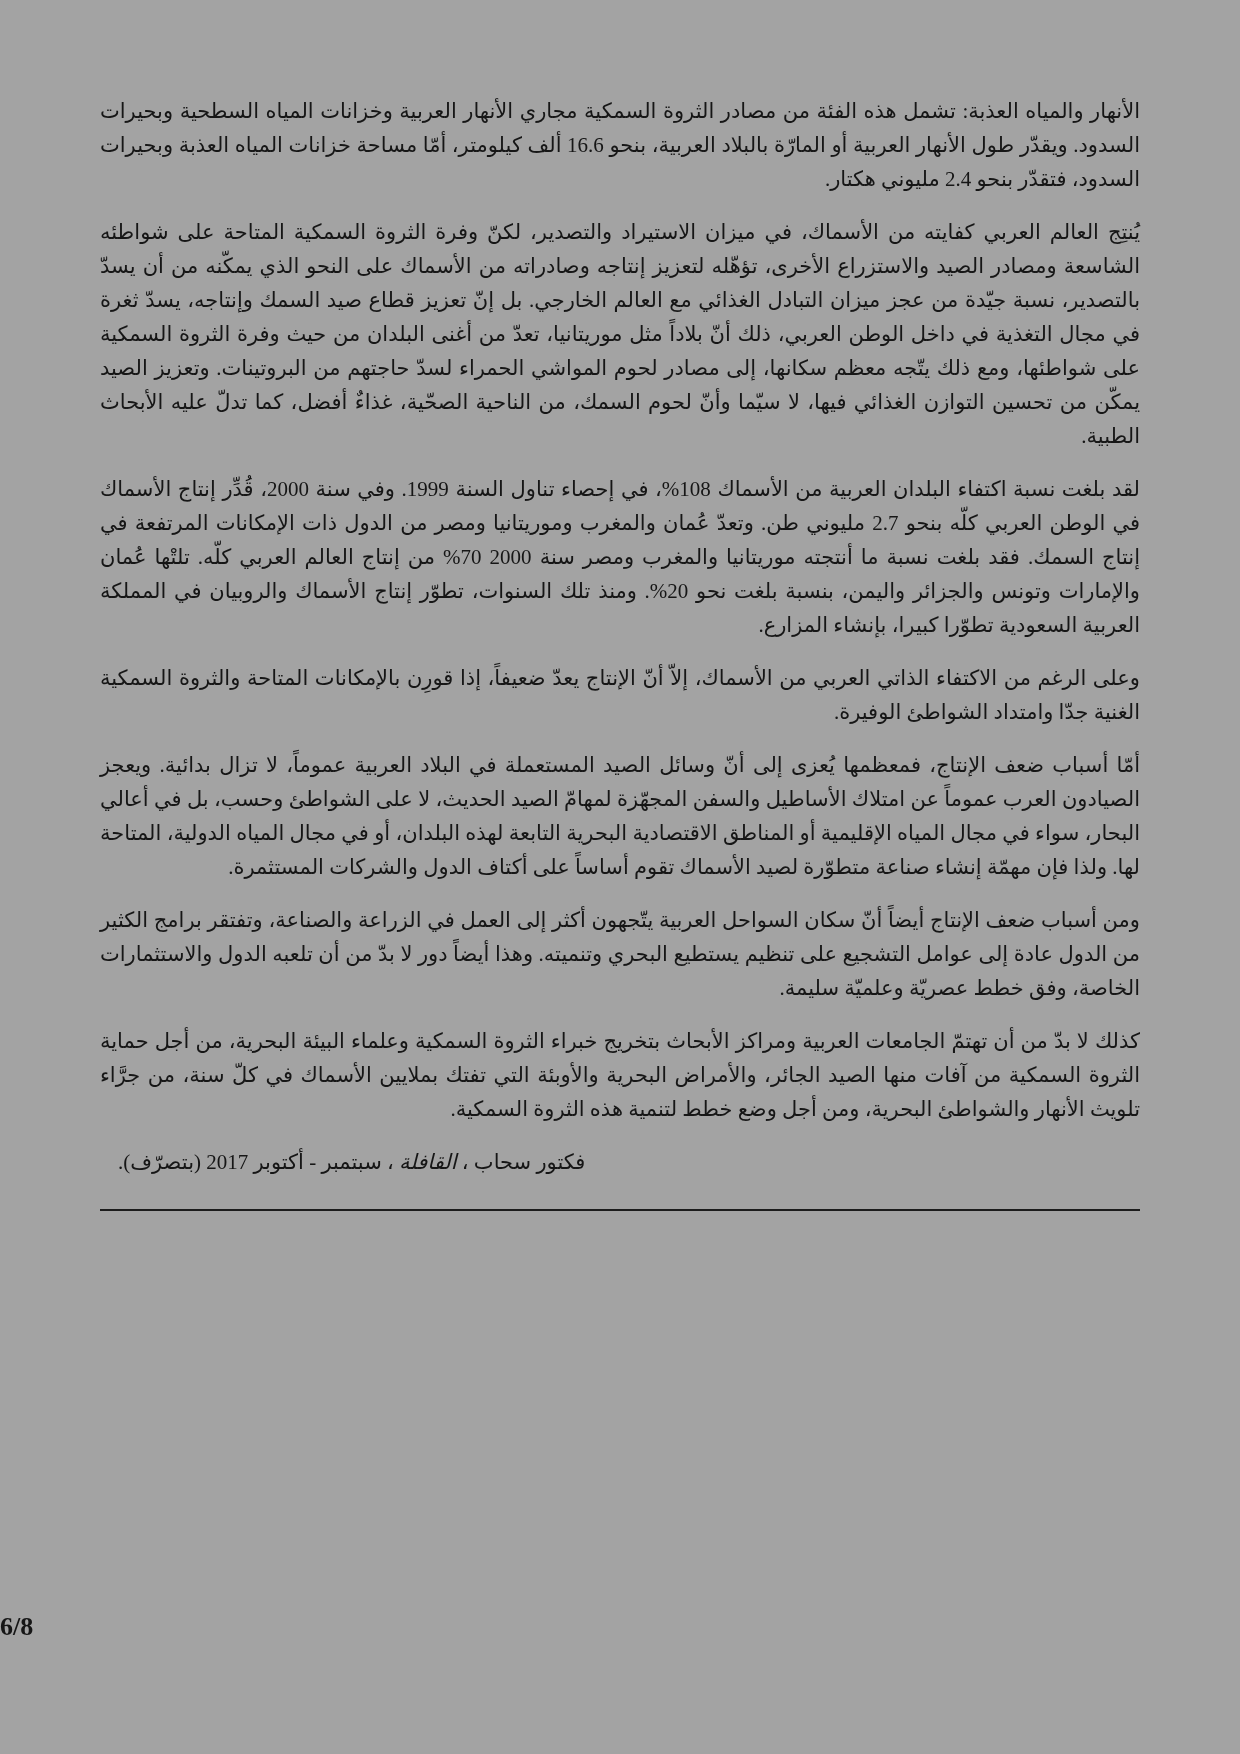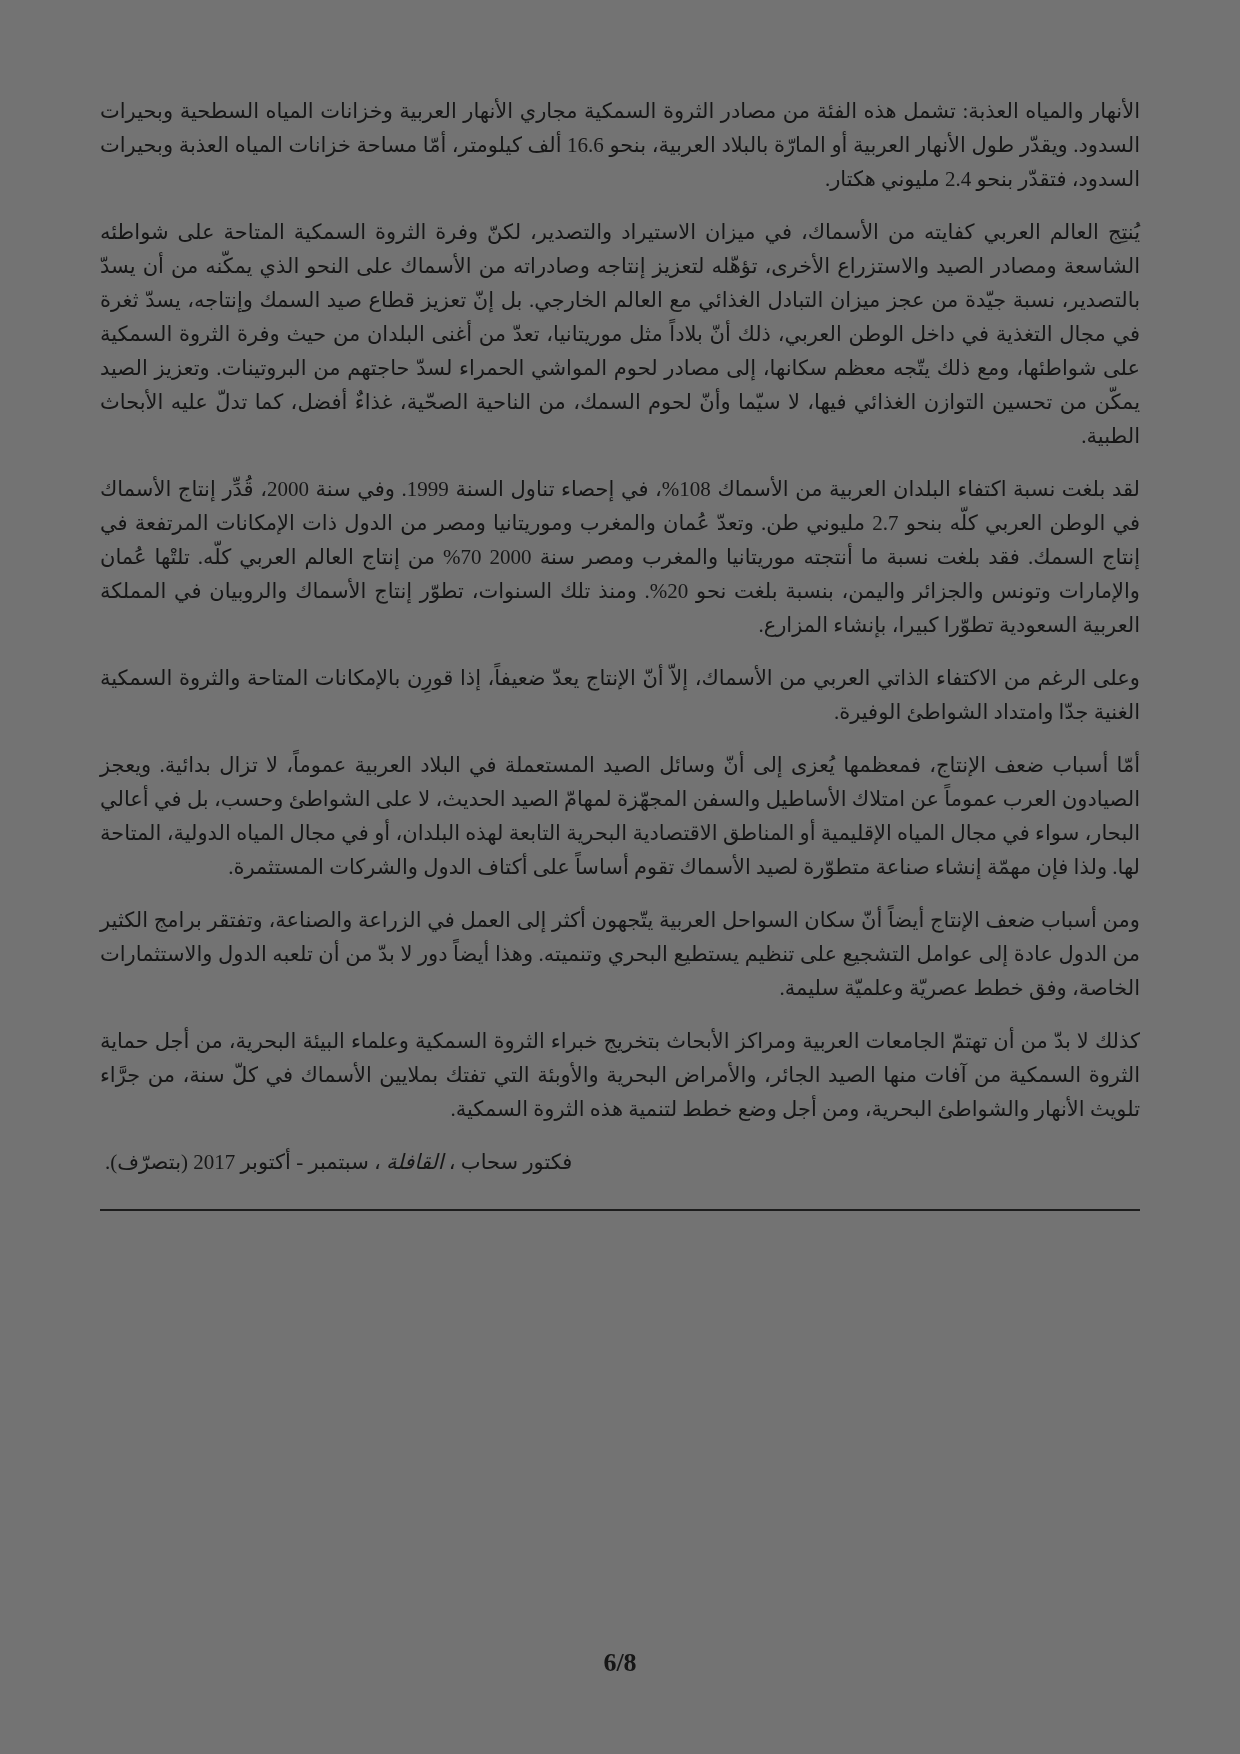--- a/index.html
+++ b/index.html
@@ -4,21 +4,21 @@
 <style>
   html, body {
     margin: 0;
     padding: 0;
     background: #ffffff;
   }
   .page {
     position: relative;
     width: 1240px;
     height: 1754px;
-    background: #737373;
+    background: #a3a3a3;
     color: #161616;
     font-family: "Liberation Serif", "DejaVu Sans", serif;
     overflow: hidden;
   }
   .content {
     position: absolute;
     top: 94px;
     right: 100px;
     left: 100px;
     direction: rtl;
@@ -26,40 +26,40 @@
     text-align: justify;
     font-size: 21px;
     line-height: 34px;
     letter-spacing: 0;
   }
   .para {
     margin: 0 0 19px 0;
     text-align-last: right;
   }
   .attribution {
-    margin: 5px;
+    margin: 18px;
     direction: rtl;
     text-align: center;
     text-align-last: left;
   }
   .attribution .source-italic {
     font-style: italic;
   }
   .divider {
     border: none;
     border-top: 2px solid #1c1c1c;
     margin: 30px 0 0 0;
     height: 0;
   }
   .footer {
     position: absolute;
-    top: 1648px;
+    top: 1612px;
     left: 0;
     width: 100%;
-    text-align: center;
+    text-align: left;
   }
   .pagenum {
     font-family: "Liberation Serif", serif;
     font-weight: bold;
     font-size: 26px;
     color: #161616;
   }
 </style>
 </head>
 <body>

